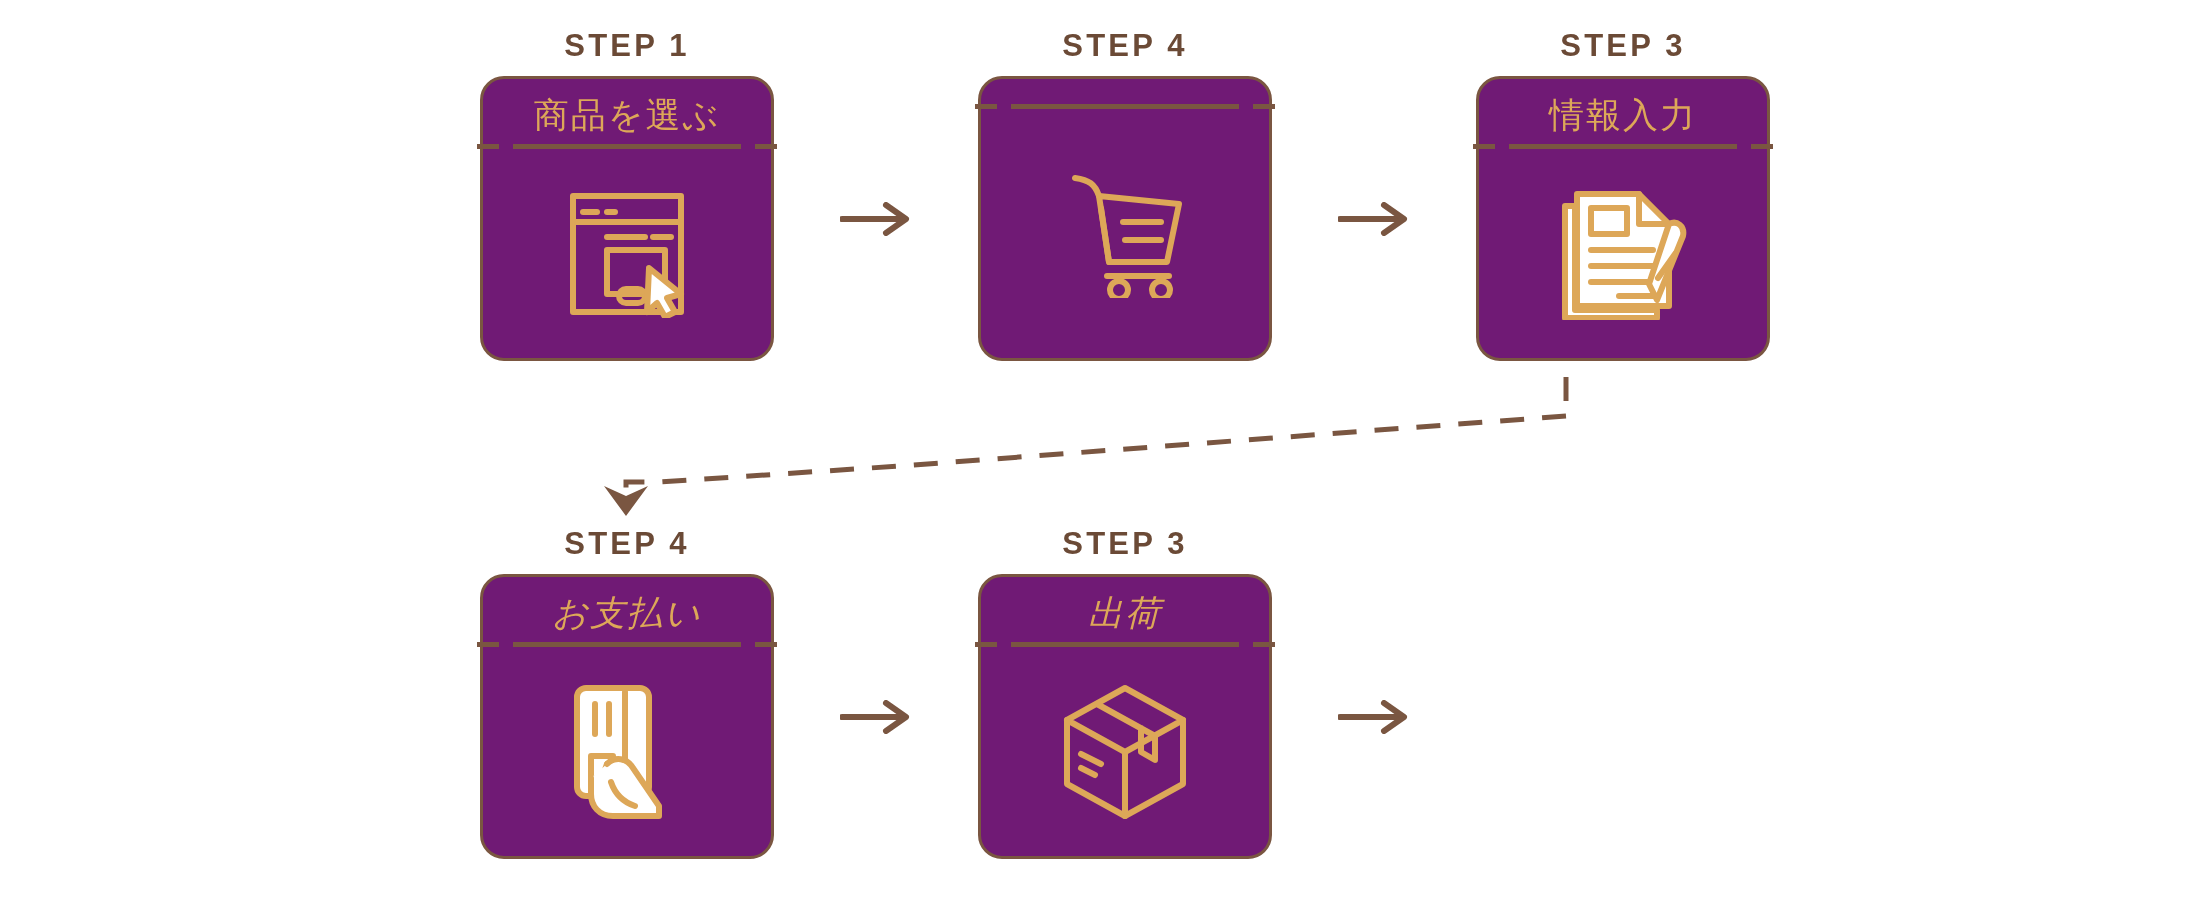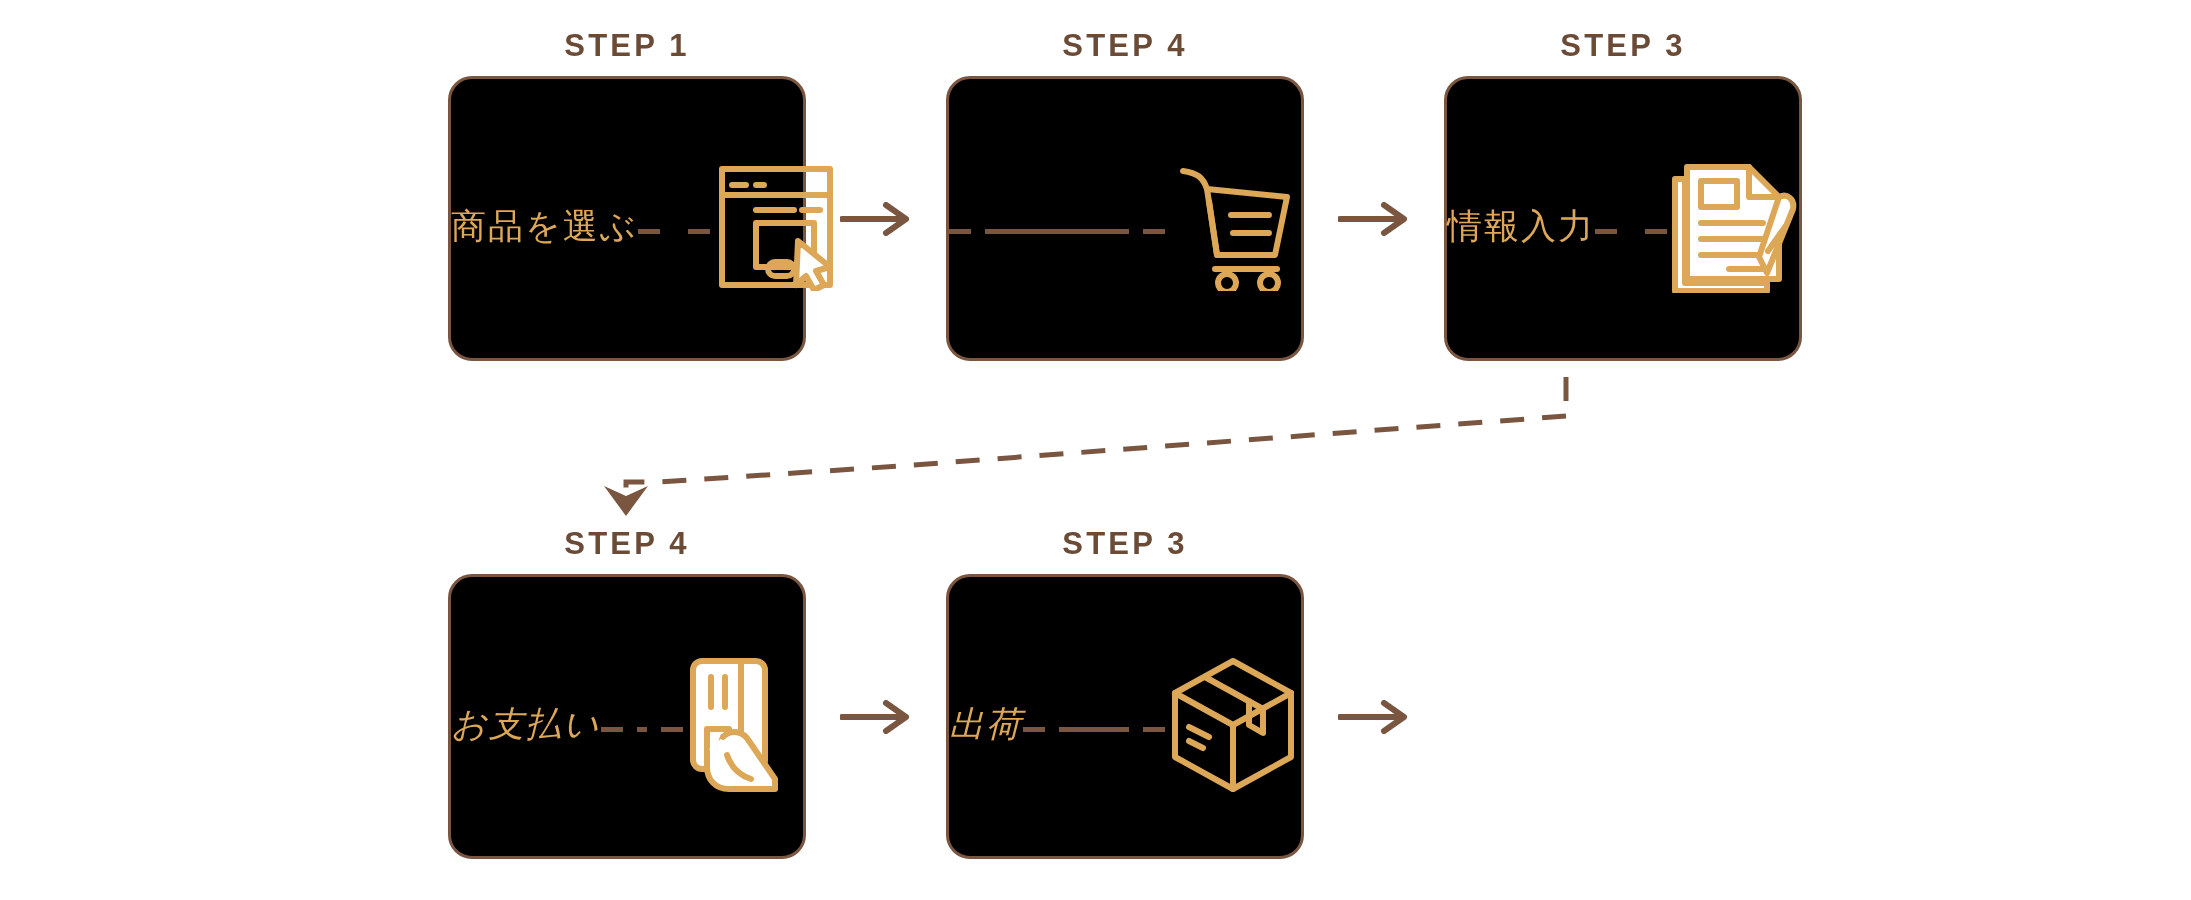--- a/index.html
+++ b/index.html
@@ -43,27 +43,27 @@
     letter-spacing: 3.2px;
     color: #6B4A36;
     font-weight: 700;
     line-height: 1;
     margin-bottom: 15px;
     white-space: nowrap;
   }
 
   .step-card {
     box-sizing: border-box;
-    width: 358px;
+    width: 294px;
     height: 285px;
     border: 3px solid #7A5641;
     border-radius: 24px;
-    background: #000000;
-    display: flex;
-    flex-direction: row;
+    background: #701a75;
+    display: flex;
+    flex-direction: column;
     align-items: center;
     padding-top: 16px;
   }
   .row-bottom-card { height: 285px; font-style: italic; }
 
   .card-title {
     font-size: 35px;
     color: #DDA758;
     letter-spacing: 2px;
     line-height: 1.15;

